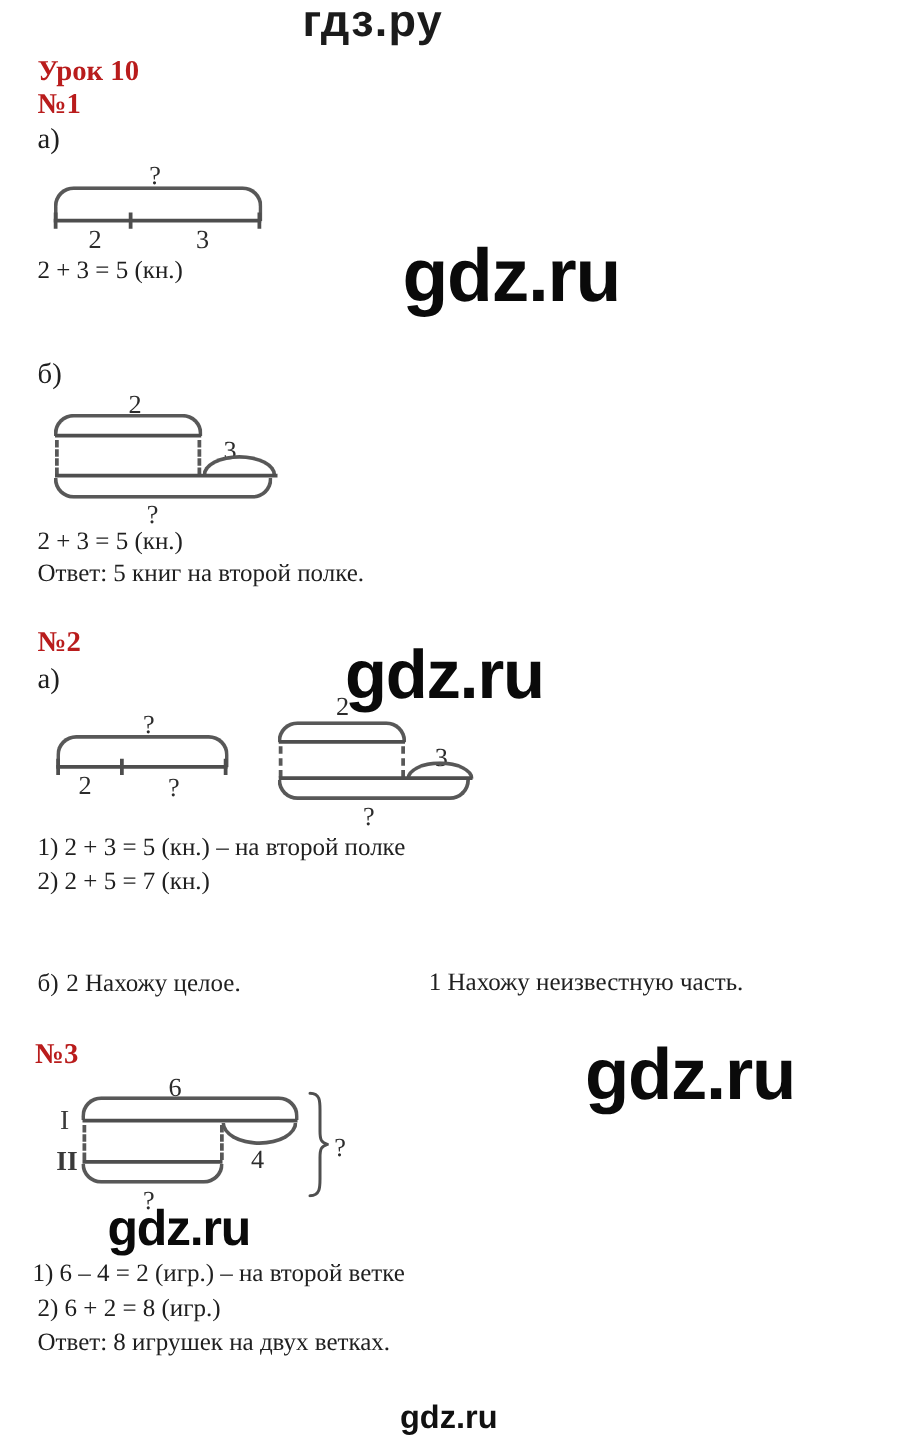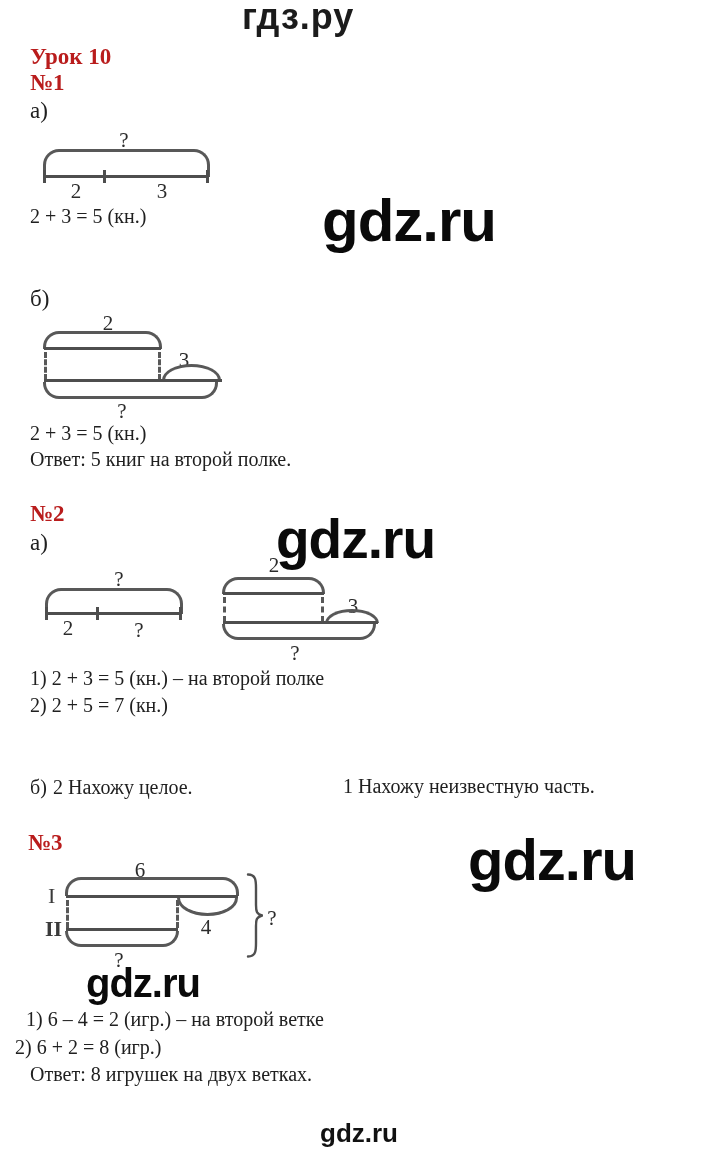--- a/index.html
+++ b/index.html
@@ -135,18 +135,18 @@
     <span class="dnum" style="left:63px; top:91px;">?</span>
     <svg style="position:absolute; left:200px; top:15px;" width="18" height="85" viewBox="0 0 18 85">
       <path d="M3,1.5 C11,1.5 11,8 11,15 L11,32 C11,39 12,41 17,42.5 C12,44 11,46 11,53 L11,70 C11,77 11,83.5 3,83.5" fill="none" stroke="#4f4f4f" stroke-width="2.4" stroke-linecap="round"></path>
     </svg>
     <span class="dnum" style="left:216px; top:49px;">?</span>
   </div>
 
   <div class="abs wm" style="left:86px; top:964px; font-size:40px;">gdz.ru</div>
 
   <div class="abs body-text" style="left:26px; top:1006px;">1) 6 – 4 = 2 (игр.) – на второй ветке</div>
-  <div class="abs body-text" style="left:15px; top:1034px;">2) 6 + 2 = 8 (игр.)</div>
+  <div class="abs body-text" style="left:30px; top:1034px;">2) 6 + 2 = 8 (игр.)</div>
   <div class="abs body-text" style="left:30px; top:1061px;">Ответ: 8 игрушек на двух ветках.</div>
 
   <div class="abs footer-logo" style="left:320px; top:1119px;">gdz.ru</div>
 
 </div>
 
 </body></html>

